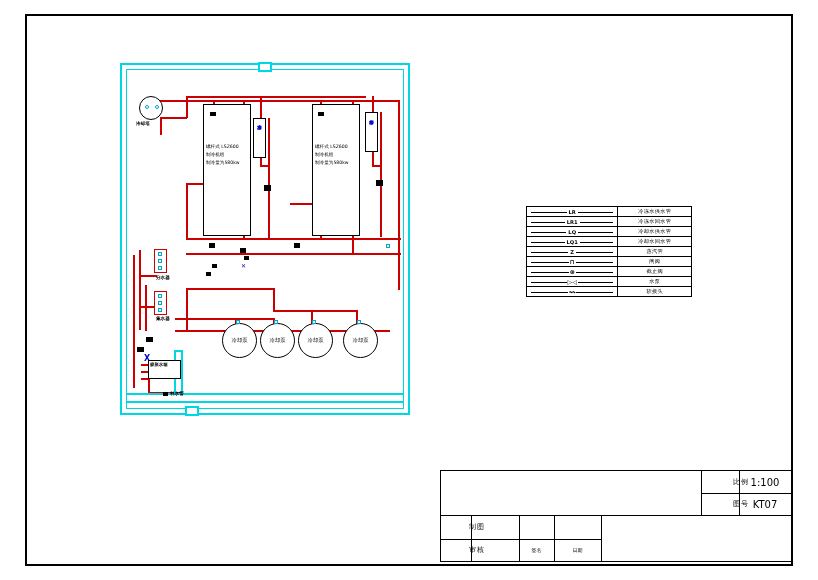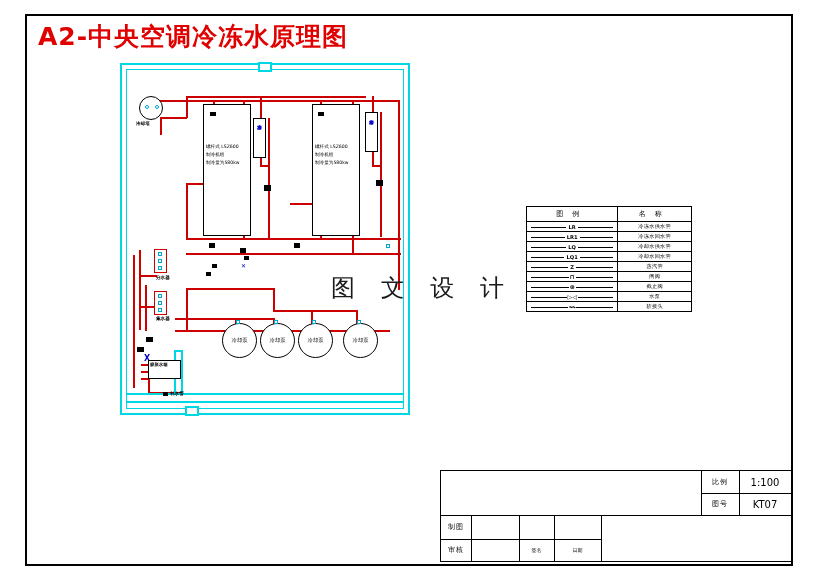--- a/index.html
+++ b/index.html
@@ -84,31 +84,30 @@
            font-size:6px;font-weight:bold;z-index:2;line-height:8px;}
 
   
   .tblock{position:absolute;left:440px;top:470px;width:352px;height:92px;
           border:1.5px solid #000;box-sizing:border-box;background:#fff;}
   .tb-line{position:absolute;background:#000;}
   .tb-cell{position:absolute;display:flex;align-items:center;justify-content:center;
            font-size:9px;color:#000;white-space:nowrap;}
   .tb-main{font-size:15px;letter-spacing:2px;
            font-family:"DejaVu Serif","Liberation Serif",serif;}
-  .tb-sm{font-size:7px;letter-spacing:1px;}
+  .tb-sm{font-size:7px;letter-spacing:1px;padding-left:21px;}
   .tb-val{font-size:10px;font-family:"DejaVu Sans","Liberation Sans",sans-serif;}
 </style>
 </head>
 <body>
 
 <div id="page">
 
   <div class="frame-outer"></div>
 
-  <div class="sheet-title">A2-中央空调冷冻水原理图</div>
 
   <div class="room"></div>
   <div class="room-inner"></div>
 
   <div class="door" style="left:258px;top:62px;width:14px;height:10px;"></div>
 
   <div class="door" style="left:185px;top:406px;width:14px;height:10px;"></div>
 
   <div class="pipe2 h" style="left:159px;top:100px;width:240px;"></div>
   <div class="pipe2 v" style="left:398px;top:100px;height:190px;"></div>
@@ -229,28 +228,23 @@
   <div class="valve" style="left:212px;top:264px;width:5px;height:4px;"></div>
   <div class="valve" style="left:206px;top:272px;width:5px;height:4px;"></div>
   <div class="xmark" style="left:144px;top:355px;">X</div>
   <div class="xmark" style="left:241px;top:262px;font-size:6px;">✕</div>
   <div class="tee" style="left:386px;top:244px;"></div>
 
   <div class="tank"></div>
   <div class="tank-lbl">膨胀水箱</div>
   <div class="tank-note">补水管</div>
 
-  <div class="watermark">图 文 设 计</div>
 
   <table class="legend">
     <tbody>
-        <tr>
-      <th>图例</th>
-      <th>名称</th>
-    </tr>
     <tr>
       <td class="sym">
         <span class="symline"></span>
         <span class="symtext">LR</span>
       </td>
       <td class="nm">冷冻水供水管</td>
     </tr>
     <tr>
       <td class="sym">
         <span class="symline"></span>

